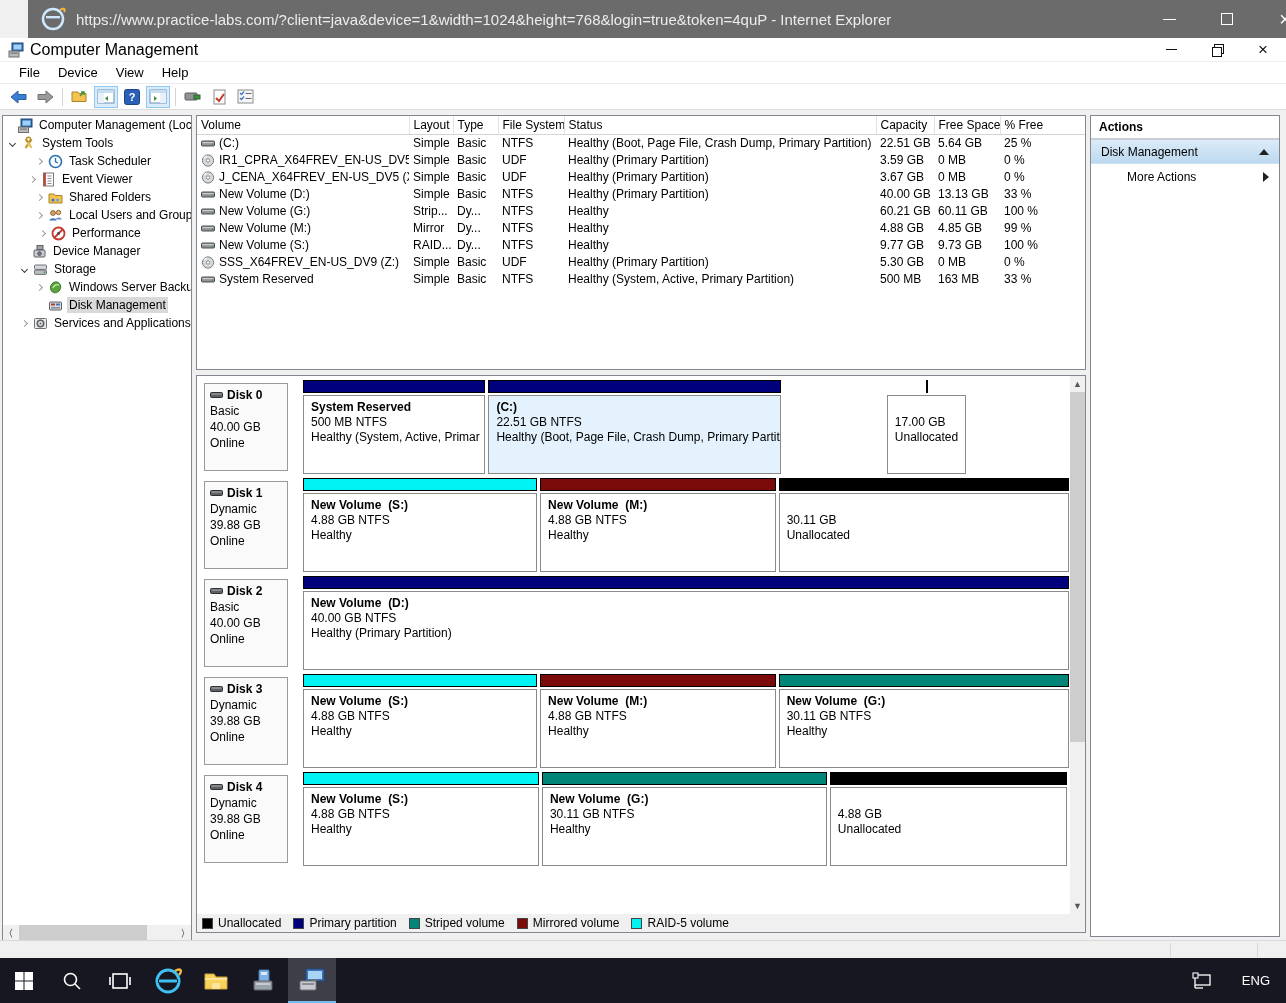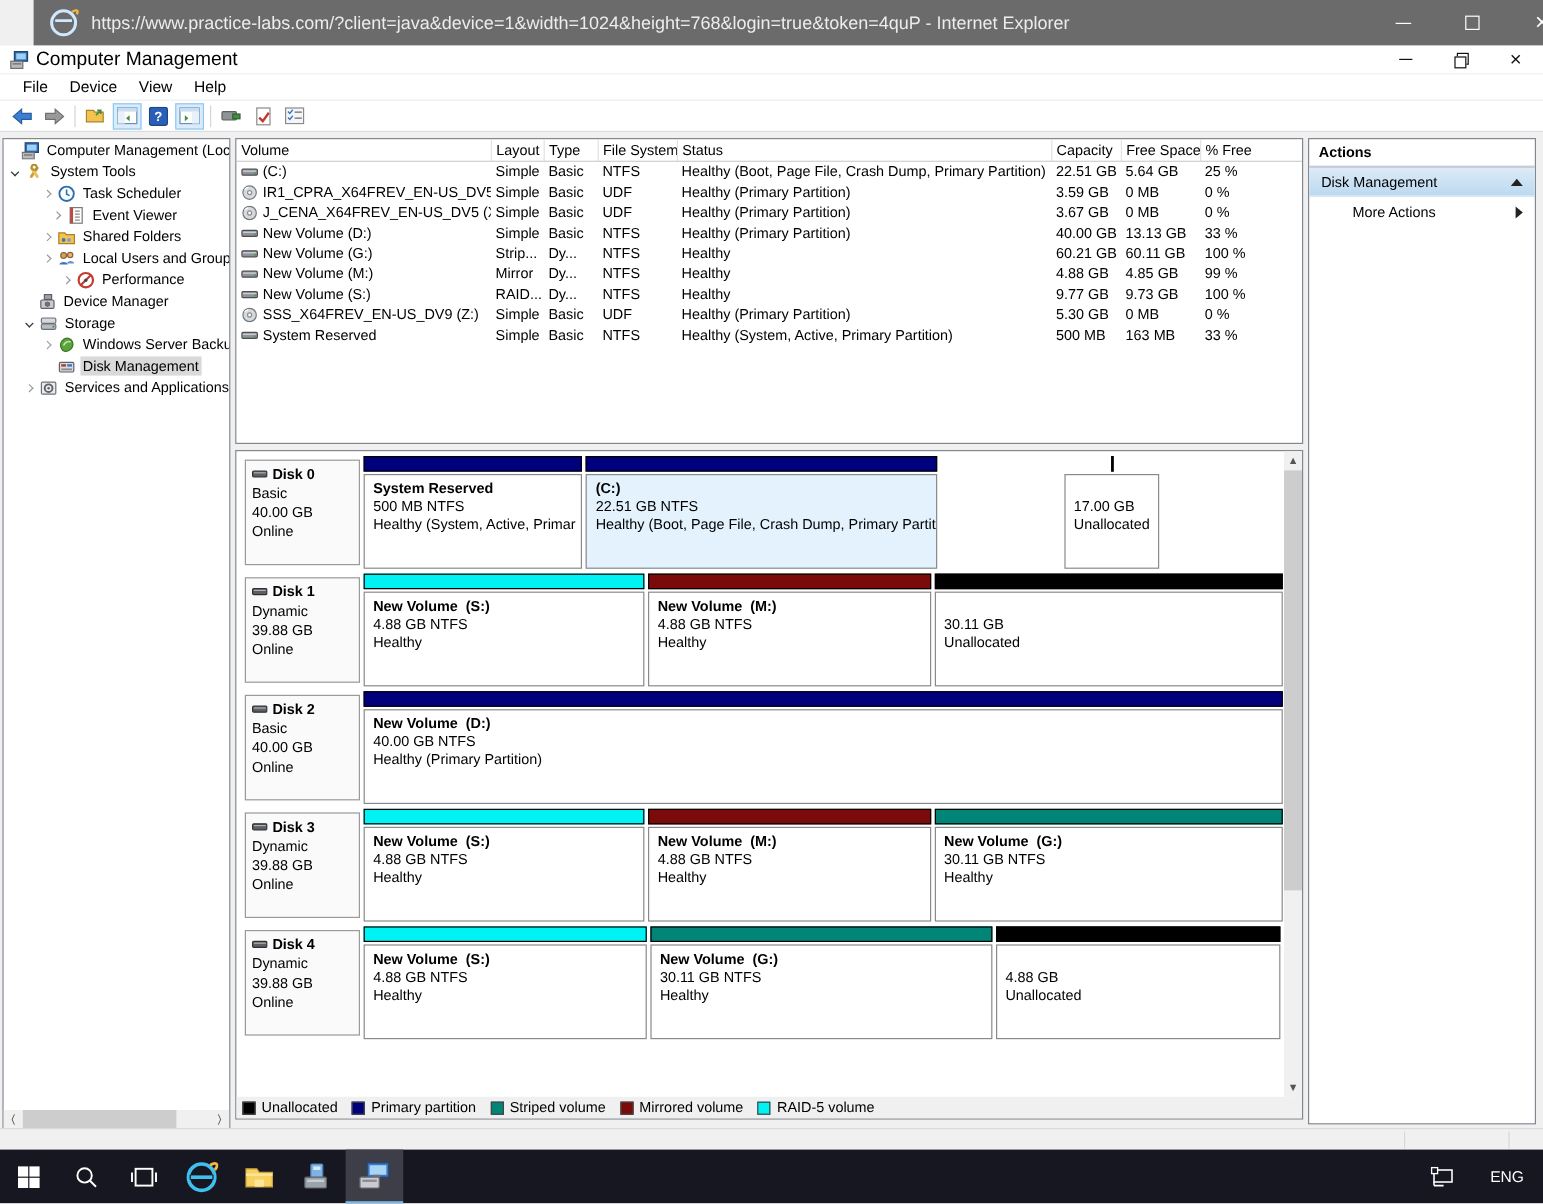--- a/index.html
+++ b/index.html
@@ -63,21 +63,21 @@
   table.vols th { font-weight:normal; text-align:left; padding:2px 4px; height:18px; border-right:1px solid #e2e2e2; border-bottom:1px solid #d4d4d4; overflow:hidden; white-space:nowrap; }
   table.vols td { padding:0 4px; height:17px; white-space:nowrap; overflow:hidden; }
   .vcell { display:flex; align-items:center; gap:4px; }
   .vicon { flex:none; width:14px; height:12px; }
 
   
   .disk-pane { left:196px; top:265px; width:890px; height:558px; overflow:hidden; }
   .disk-scroll { position:absolute; left:0; top:0; right:15px; bottom:18px; overflow:hidden; }
   .disk-row { position:relative; height:94px; margin-top:4px; }
   .disk-row.clipped { height:40px; overflow:hidden; margin-bottom:0; }
-  .disk-head { position:absolute; left:7px; top:3px; width:96px; height:88px; border:1px solid #9a9a9a; background:#fafafa; padding:4px 5px; overflow:hidden; }
+  .disk-head { position:absolute; left:7px; top:3px; width:84px; height:88px; border:1px solid #9a9a9a; background:#fafafa; padding:4px 5px; overflow:hidden; }
   .disk-head .nm { display:flex; align-items:center; gap:4px; font-weight:bold; white-space:nowrap; }
   .disk-head .ln { margin-top:2px; font-size:12px; white-space:nowrap; }
   .parts { position:absolute; left:106px; top:0; width:766px; height:94px; display:flex; gap:3px; }
   .part { display:flex; flex-direction:column; min-width:0; }
   .pbar { height:13px; border:1px solid #000; }
   .pbody { flex:1; margin-top:2px; border:1px solid #8a8a8a; background:#fff; padding:4px 7px; overflow:hidden; }
   .pbody.selected { background:#e3f2fc; }
   .pt { font-weight:bold; white-space:pre; height:15px; }
   .pl { white-space:pre; height:15px; }
 
@@ -254,21 +254,21 @@
             <span class="tree-label">System Tools</span>
           </div>
           <div class="tree-item" style="padding-left: 34px;">
             <span class="chev collapsed"></span>
             <span class="tree-icon"><svg width="15" height="15" viewBox="0 0 15 15">
                 <circle cx="7.5" cy="7.5" r="6" fill="#fdfdfd" stroke="#2a6fb0" stroke-width="1.6"></circle>
                 <path d="M7.5 4 v3.8 L10 9" stroke="#2a6fb0" stroke-width="1.3" fill="none"></path>
               </svg></span>
             <span class="tree-label">Task Scheduler</span>
           </div>
-          <div class="tree-item" style="padding-left: 42px;">
+          <div class="tree-item" style="padding-left: 27px;">
             <span class="chev collapsed"></span>
             <span class="tree-icon"><svg width="15" height="15" viewBox="0 0 15 15">
                 <rect x="2.5" y="1" width="10" height="13" fill="#fff" stroke="#7a7a7a"></rect>
                 <rect x="2.5" y="1" width="2.4" height="13" fill="#b94a3d"></rect>
                 <path d="M6.5 4h4M6.5 6.5h4M6.5 9h4M6.5 11.5h4" stroke="#8a8a8a" stroke-width="1"></path>
               </svg></span>
             <span class="tree-label">Event Viewer</span>
           </div>
           <div class="tree-item" style="padding-left: 34px;">
             <span class="chev collapsed"></span>
@@ -282,21 +282,21 @@
           <div class="tree-item" style="padding-left: 34px;">
             <span class="chev collapsed"></span>
             <span class="tree-icon"><svg width="15" height="15" viewBox="0 0 15 15">
                 <circle cx="5" cy="5" r="2.4" fill="#d8a05c" stroke="#8a6435"></circle>
                 <path d="M1.5 12.5 c0-3 7-3 7 0 z" fill="#3f74c4"></path>
                 <circle cx="10.5" cy="4.5" r="2.2" fill="#e0b77f" stroke="#8a6435"></circle>
                 <path d="M7.8 11.5 c0-2.8 6-2.8 6 0 z" fill="#6a93cf"></path>
               </svg></span>
             <span class="tree-label">Local Users and Groups</span>
           </div>
-          <div class="tree-item" style="padding-left: 50px;">
+          <div class="tree-item" style="padding-left: 37px;">
             <span class="chev collapsed"></span>
             <span class="tree-icon"><svg width="15" height="15" viewBox="0 0 15 15">
                 <circle cx="7.5" cy="7.5" r="6" fill="#fff" stroke="#c23a2e" stroke-width="1.8"></circle>
                 <path d="M3 12 L12 3" stroke="#c23a2e" stroke-width="1.8"></path>
                 <circle cx="7.5" cy="7.5" r="1.4" fill="#444"></circle>
               </svg></span>
             <span class="tree-label">Performance</span>
           </div>
           <div class="tree-item" style="padding-left: 18px;">
             <span class="chev none"></span>

